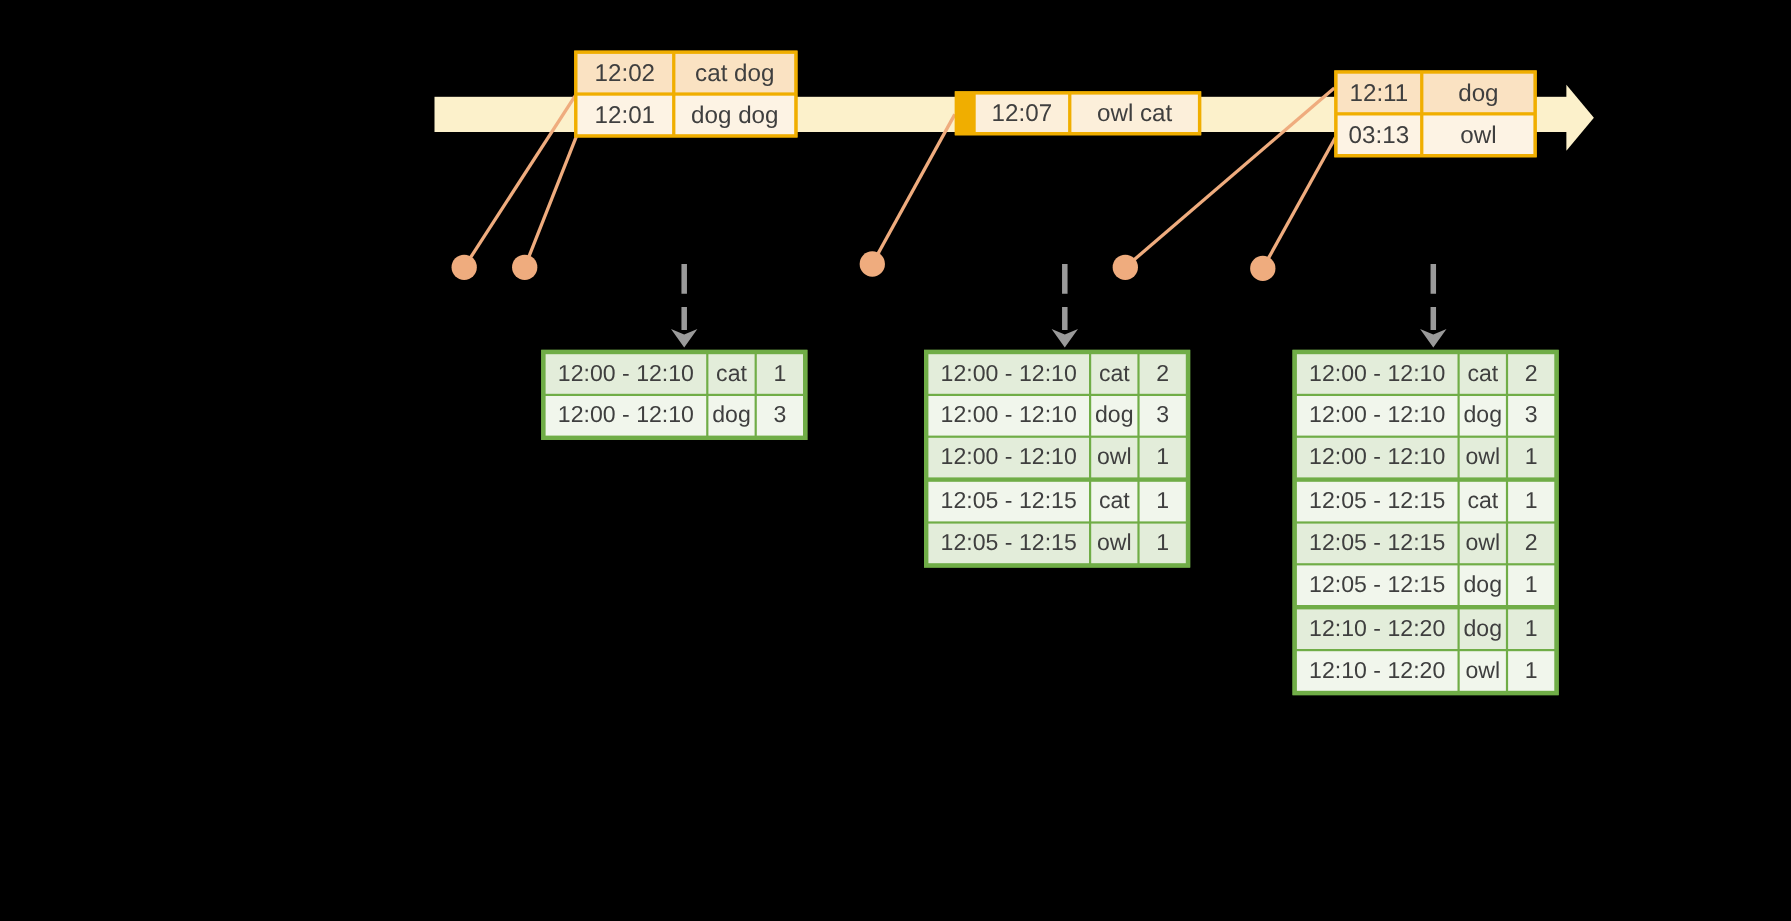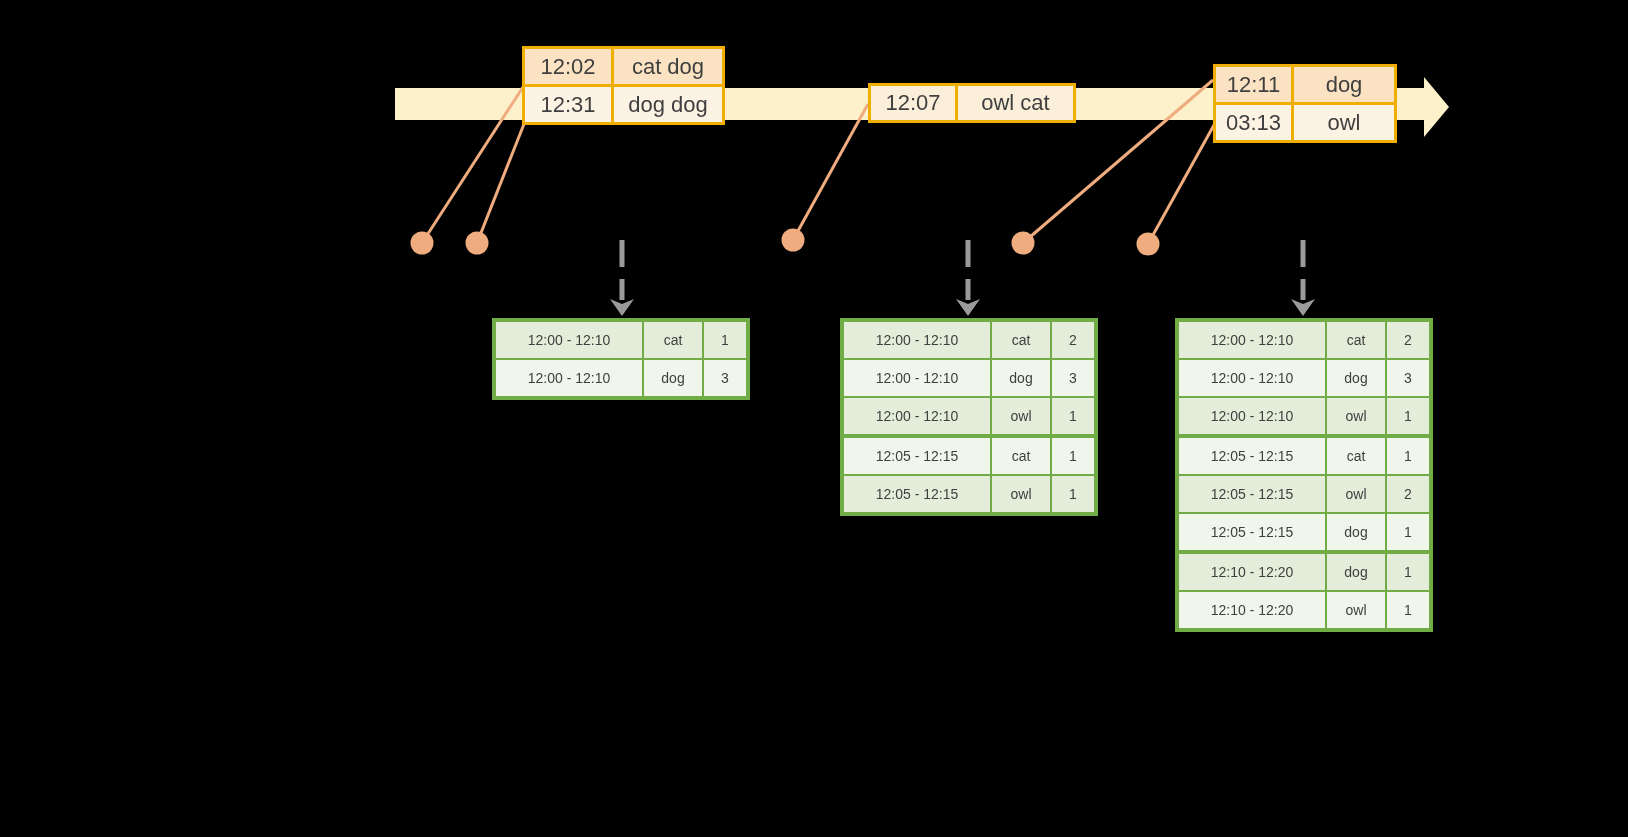--- a/index.html
+++ b/index.html
@@ -24,37 +24,37 @@
     font-size:22px;color:#3F3F3F;white-space:nowrap;
   }
   .evt-dark{background:#FAE2C2;}
   .evt-light{background:#FDF3E4;}
   .evt-mid{background:#FCEFDA;}
   #etable1 .time{width:86px}  #etable1 .words{width:108px}
   #etable2 .time{width:84px}  #etable2 .words{width:115px}
   #etable2 .ocell{height:34px;line-height:34px;}
   #etable3 .time{width:75px}  #etable3 .words{width:100px}
   #etable1{left:522px;top:46px;}
-  #etable2{left:868px;top:83px;}
+  #etable2{left:868px;top:83px;padding-left:16px;}
   #etable3{left:1213px;top:64px;}
 
   
   .gtable{
     position:absolute;z-index:2;
     border:4px solid #70AD47;background:#70AD47;
     display:flex;flex-direction:column;gap:2px;
   }
   .grow{display:flex;gap:2px;}
   .grow.newgroup{margin-top:2px;}
   .gcell{
     height:36px;line-height:36px;text-align:center;
-    font-size:14px;color:#3F3F3F;white-space:nowrap;
+    font-size:21px;color:#3F3F3F;white-space:nowrap;
   }
   .gcell.window{width:146px}
-  .gcell.word{width:58px}
+  .gcell.word{width:42px}
   .gcell.count{width:42px}
   .res-dark{background:#E3EDDA;}
   .res-light{background:#F1F6EC;}
   #rtable1{left:492px;top:318px;}
   #rtable2{left:840px;top:318px;}
   #rtable3{left:1175px;top:318px;}
 </style>
 </head>
 <body>
 
@@ -92,21 +92,21 @@
       <polygon points="1291,299 1303,316 1315,299 1303,304"></polygon>
     </g>
   </svg>
 
   <div id="etable1" class="otable">
     <div class="orow">
       <div class="ocell time evt-dark">12:02</div>
       <div class="ocell words evt-dark">cat dog</div>
     </div>
     <div class="orow">
-      <div class="ocell time evt-light">12:31</div>
+      <div class="ocell time evt-light">12:01</div>
       <div class="ocell words evt-light">dog dog</div>
     </div>
   </div>
 
   <div id="etable2" class="otable">
     <div class="orow">
       <div class="ocell time evt-mid">12:07</div>
       <div class="ocell words evt-mid">owl cat</div>
     </div>
   </div>

